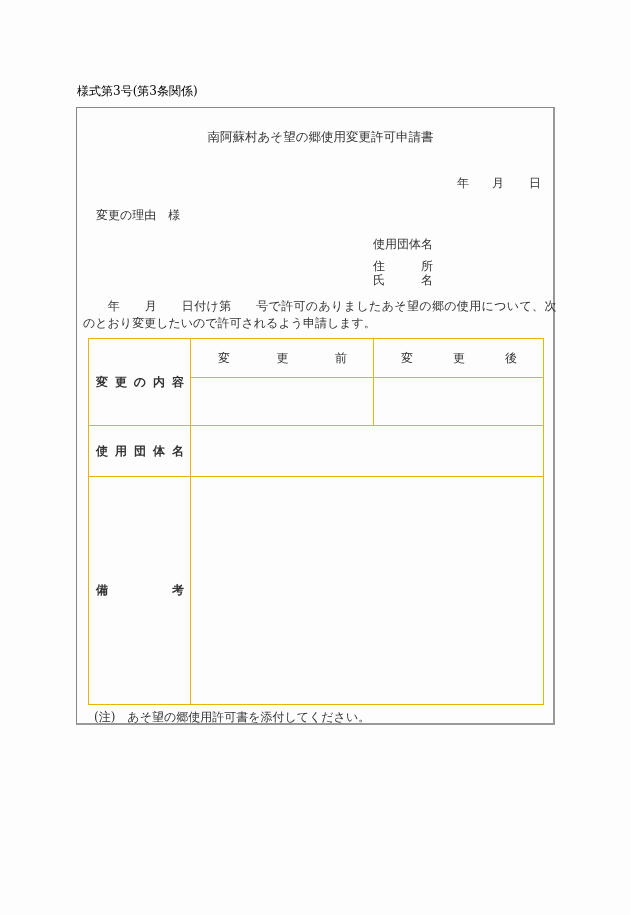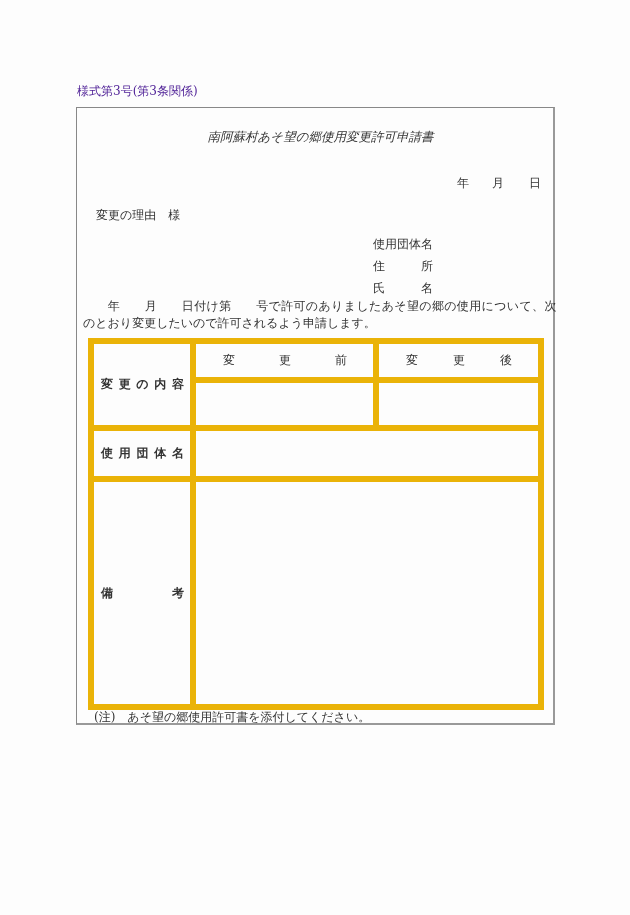--- a/index.html
+++ b/index.html
@@ -5,42 +5,42 @@
     html, body { margin: 0; padding: 0; }
     body {
       width: 630px; height: 915px;
       background: #fdfdfd;
       position: relative;
       font-family: "DejaVu Serif", "Liberation Serif", serif;
       color: #333;
       overflow: hidden;
     }
     .abs { position: absolute; white-space: nowrap; }
-    .form-label { left: 77px; top: 83px; font-size: 12px; color: #4c1d95; }
+    .form-label { left: 77px; top: 83px; font-size: 12px; color: #000000; }
     .frame {
       position: absolute; left: 76px; top: 107px;
       width: 479px; height: 618px;
       border: 1px solid #888;
       border-right: 2px solid #999;
       border-bottom: 2px solid #999;
       box-sizing: border-box;
     }
     .title { left: 0; width: 630px; top: 129px; text-align: center; font-size: 12.5px; padding-left: 0; }
-    .title span { display: inline-block; margin-left: 11px; font-style: italic; }
+    .title span { display: inline-block; margin-left: 11px; }
     .date-row { top: 175px; font-size: 12px; }
     .addressee { left: 96px; top: 207px; font-size: 12px; }
     .applicant { left: 373px; font-size: 12px; }
     .body-text { left: 83px; font-size: 12px; }
     table.change {
       position: absolute; left: 88px; top: 338px;
       width: 456px; border-collapse: collapse;
       font-size: 12px;
     }
     table.change td {
-      border: 6px solid #eab308; padding: 0; box-sizing: border-box;
+      border: 1px solid #eab308; padding: 0; box-sizing: border-box;
     }
     .lbl {
       width: 102px; text-align: justify; text-align-last: justify;
       padding: 0 6px 0 7px !important; letter-spacing: 0; font-weight: bold;
     }
     .hdr { text-align: justify; text-align-last: justify; padding: 0 26px 0 27px !important; height: 39px; }
     .note { left: 94px; top: 709px; font-size: 12px; text-align: center; }
   </style>
 </head>
 <body>
@@ -54,21 +54,21 @@
 </div>
 
 <div class="abs date-row" style="left:457px;">年</div>
 <div class="abs date-row" style="left:492px;">月</div>
 <div class="abs date-row" style="left:529px;">日</div>
 
 <div class="abs addressee">変更の理由　様</div>
 
 <div class="abs applicant" style="top:236px;">使用団体名</div>
 <div class="abs applicant" style="top:258px;text-align:center;">住　　　所</div>
-<div class="abs applicant" style="top:280px;">氏　　　名</div>
+<div class="abs applicant" style="top:272px;">氏　　　名</div>
 
 <div class="abs body-text" style="top:298px; letter-spacing:0.35px;text-align:center;">　　年　　月　　日付け第　　号で許可のありましたあそ望の郷の使用について、次</div>
 <div class="abs body-text" style="top:315px;">のとおり変更したいので許可されるよう申請します。</div>
 
 <table class="change">
   <tbody>
       <tr style="height:39px;">
     <td class="lbl" rowspan="2">変更の内容</td>
     <td class="hdr" style="width:183px;">変更前</td>
     <td class="hdr">変更後</td>

